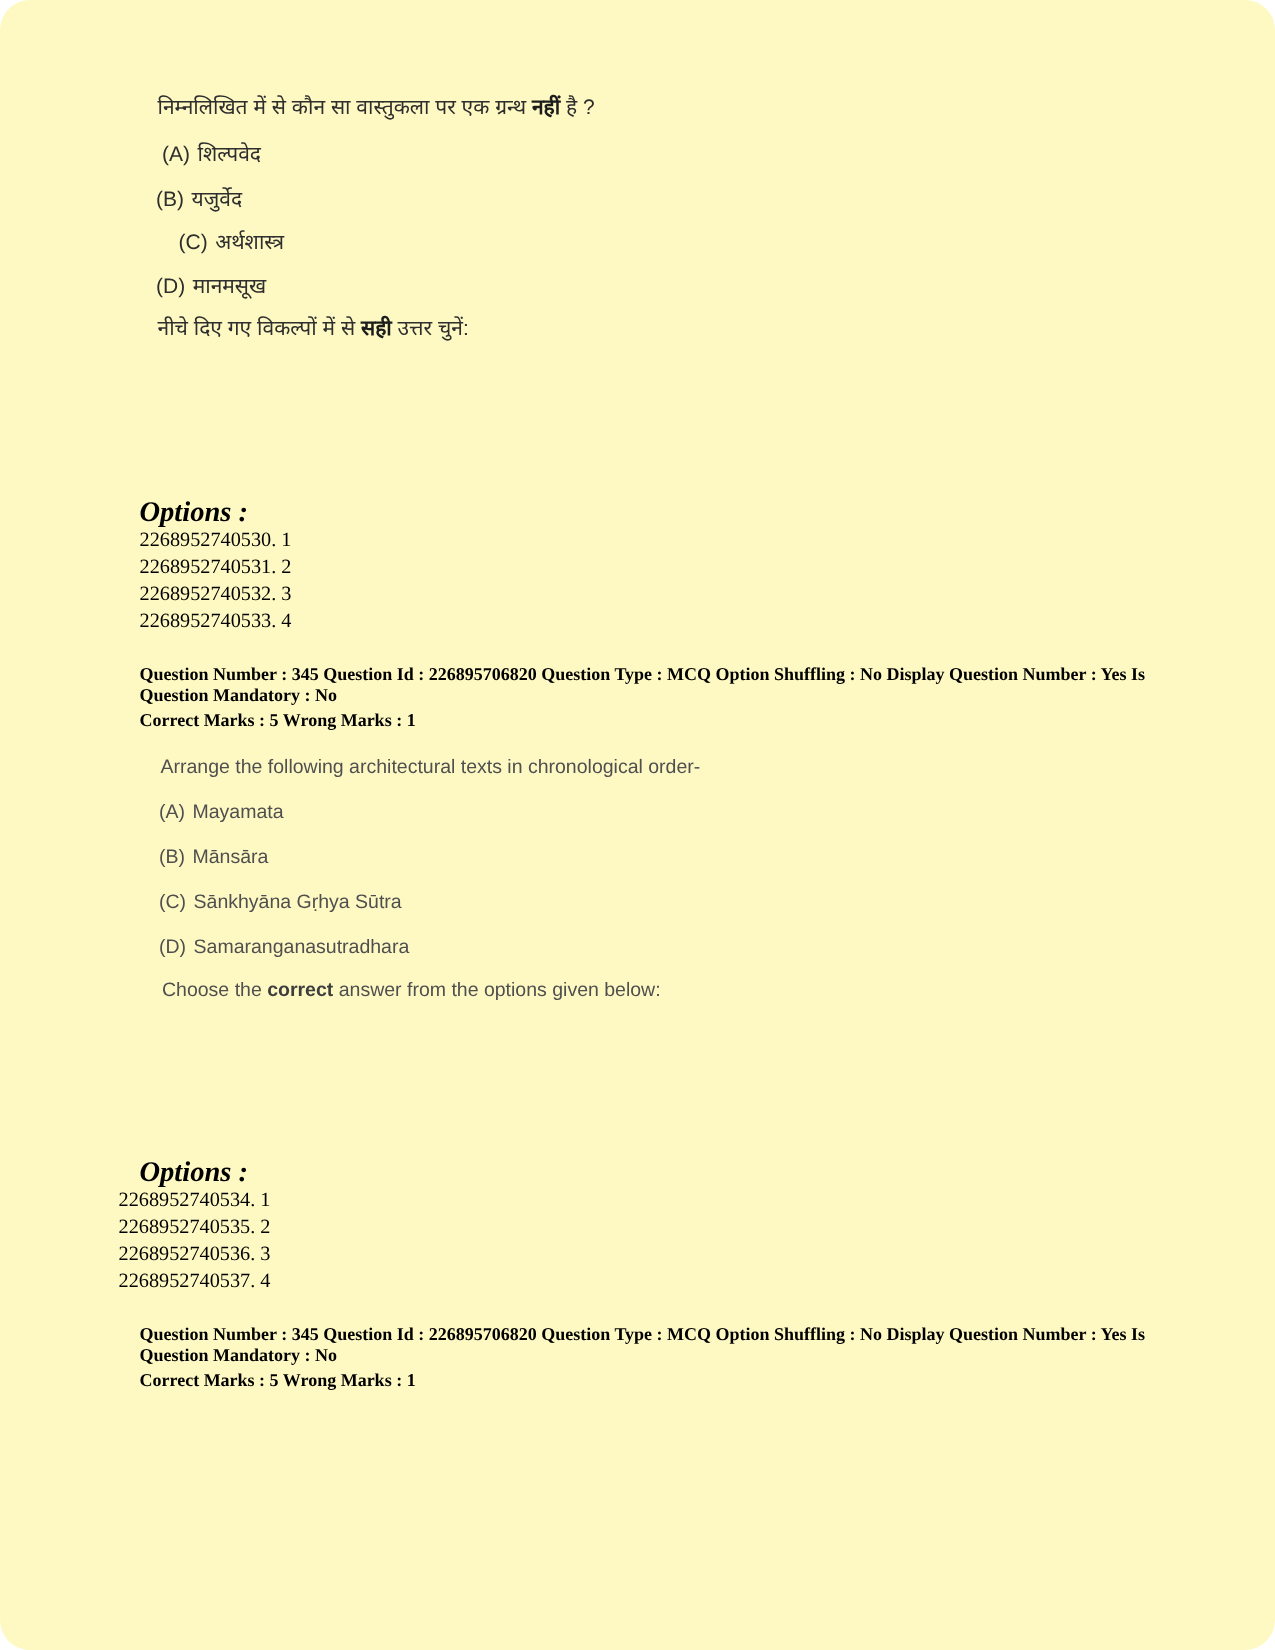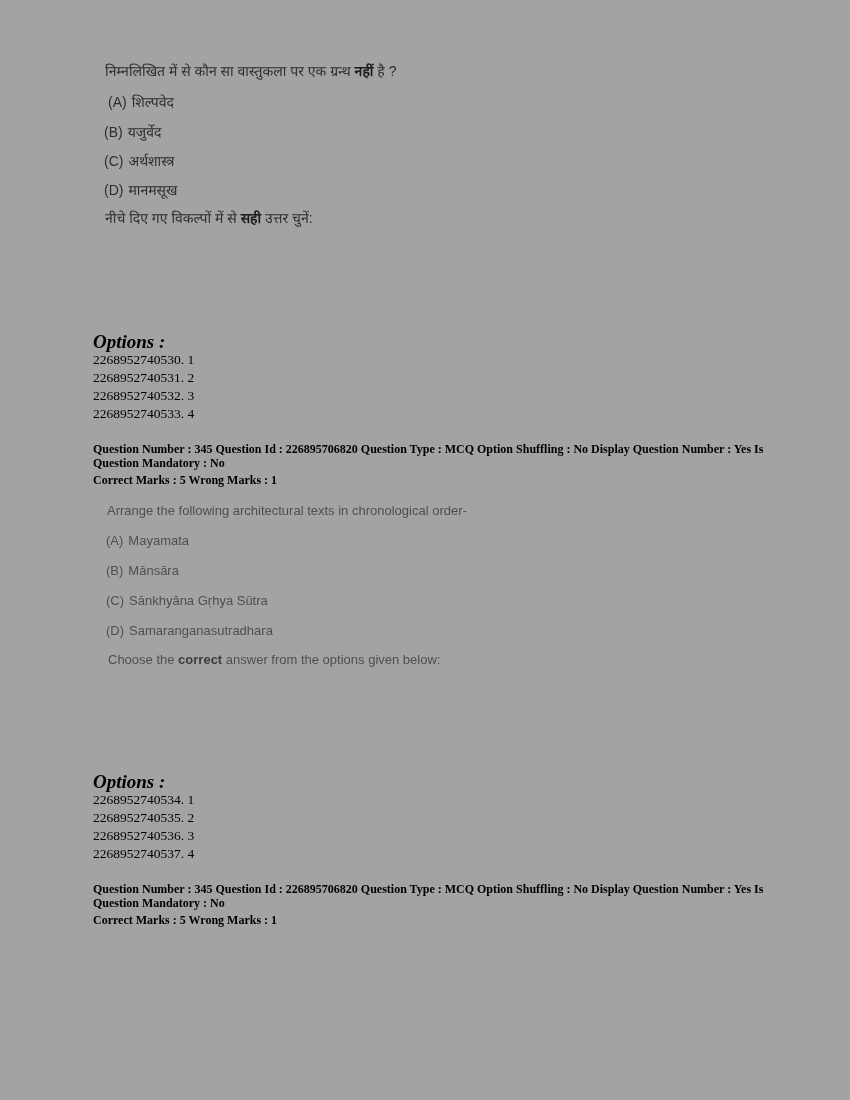--- a/index.html
+++ b/index.html
@@ -4,23 +4,24 @@
 <style>
   html, body {
     margin: 0;
     padding: 0;
     background: #ffffff;
   }
   .page {
     position: relative;
     width: 850px;
     height: 1100px;
-    background: #a3a3a3;
+    background: #fef9c3;
     overflow: hidden;
     font-family: "Liberation Sans", sans-serif;
+    border-radius: 20px;
   }
   .abs { position: absolute; }
 
   
   .hi {
     font-family: "Liberation Sans", sans-serif;
     font-size: 14px;
     color: #2e2e2e;
     white-space: nowrap;
   }
@@ -86,21 +87,21 @@
   <div class="abs hi" style="left:105px; top:61px;">
     <span>निम्नलिखित में से कौन सा वास्तुकला पर एक ग्रन्थ </span><b>नहीं</b><span> है ?</span>
   </div>
 
   <div class="abs hi" style="left:108px; top:92px;">
     <span class="choice-label">(A)</span><span>शिल्पवेद</span>
   </div>
   <div class="abs hi" style="left:104px; top:122px;">
     <span class="choice-label">(B)</span><span>यजुर्वेद</span>
   </div>
-  <div class="abs hi" style="left:104px; top:151px;">
+  <div class="abs hi" style="left:119px; top:151px;">
     <span class="choice-label">(C)</span><span>अर्थशास्त्र</span>
   </div>
   <div class="abs hi" style="left:104px; top:180px;">
     <span class="choice-label">(D)</span><span>मानमसूख</span>
   </div>
 
   <div class="abs hi" style="left:105px; top:208px;">
     <span>नीचे दिए गए विकल्पों में से </span><b>सही</b><span> उत्तर चुनें:</span>
   </div>
 
@@ -133,21 +134,21 @@
   <div class="abs en" style="left:106px; top:623px;">
     <span class="choice-label">(D)</span><span>Samaranganasutradhara</span>
   </div>
 
   <div class="abs en" style="left:108px; top:652px;">
     <span>Choose the </span><b>correct</b><span> answer from the options given below:</span>
   </div>
 
 
   <div class="abs opt-title" style="left:93px; top:773px;">Options :</div>
-  <div class="abs opt-ids" style="left:93px; top:791px;">
+  <div class="abs opt-ids" style="left:79px; top:791px;">
     <div>2268952740534. 1</div>
     <div>2268952740535. 2</div>
     <div>2268952740536. 3</div>
     <div>2268952740537. 4</div>
   </div>
 
   <div class="abs meta" style="left:93px; top:882px;">
     <div>Question Number : 345 Question Id : 226895706820 Question Type : MCQ Option Shuffling : No Display Question Number : Yes Is</div>
     <div>Question Mandatory : No</div>
     <div class="marks">Correct Marks : 5 Wrong Marks : 1</div>

